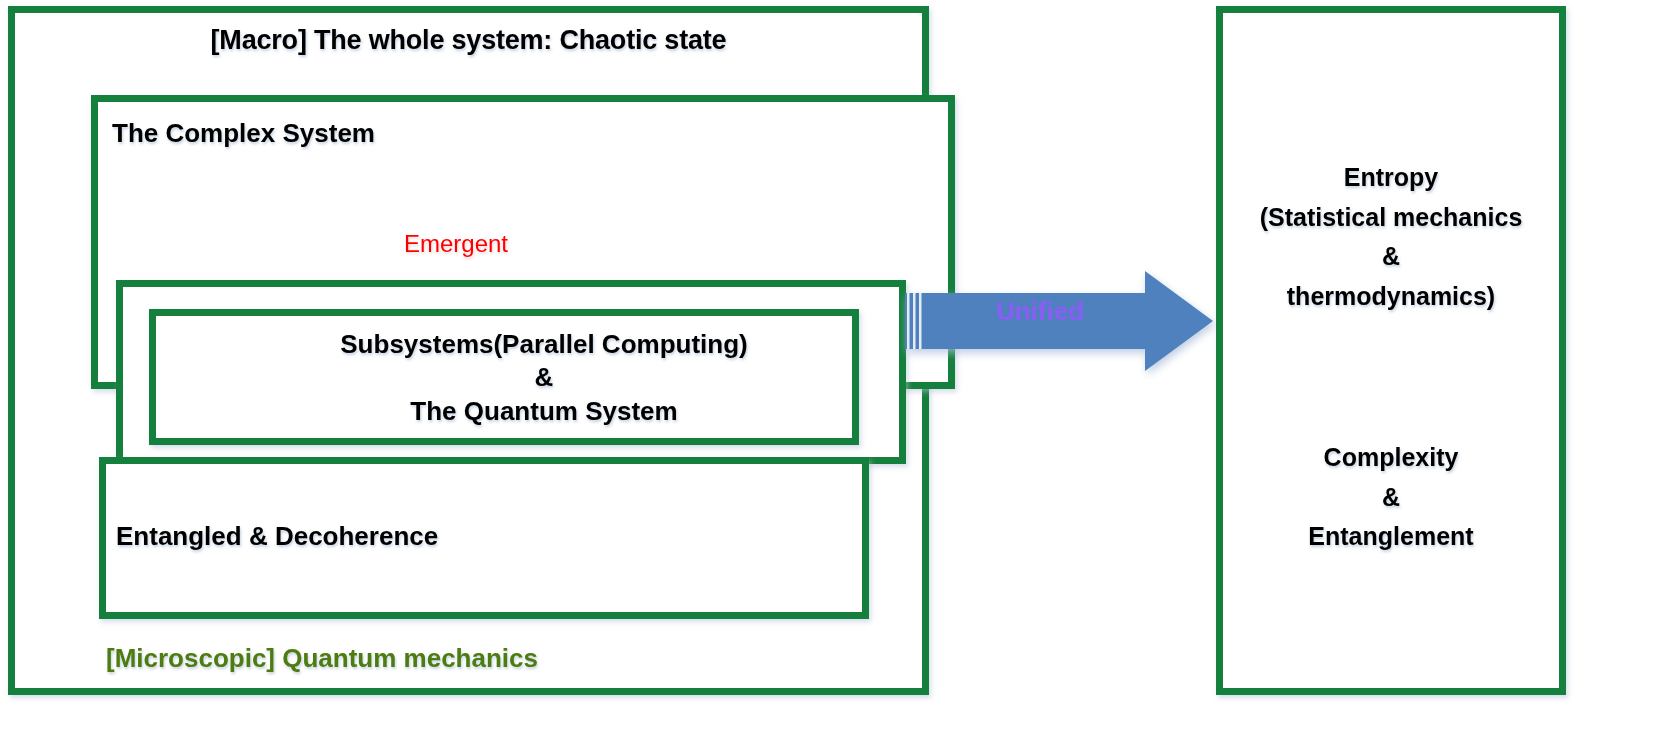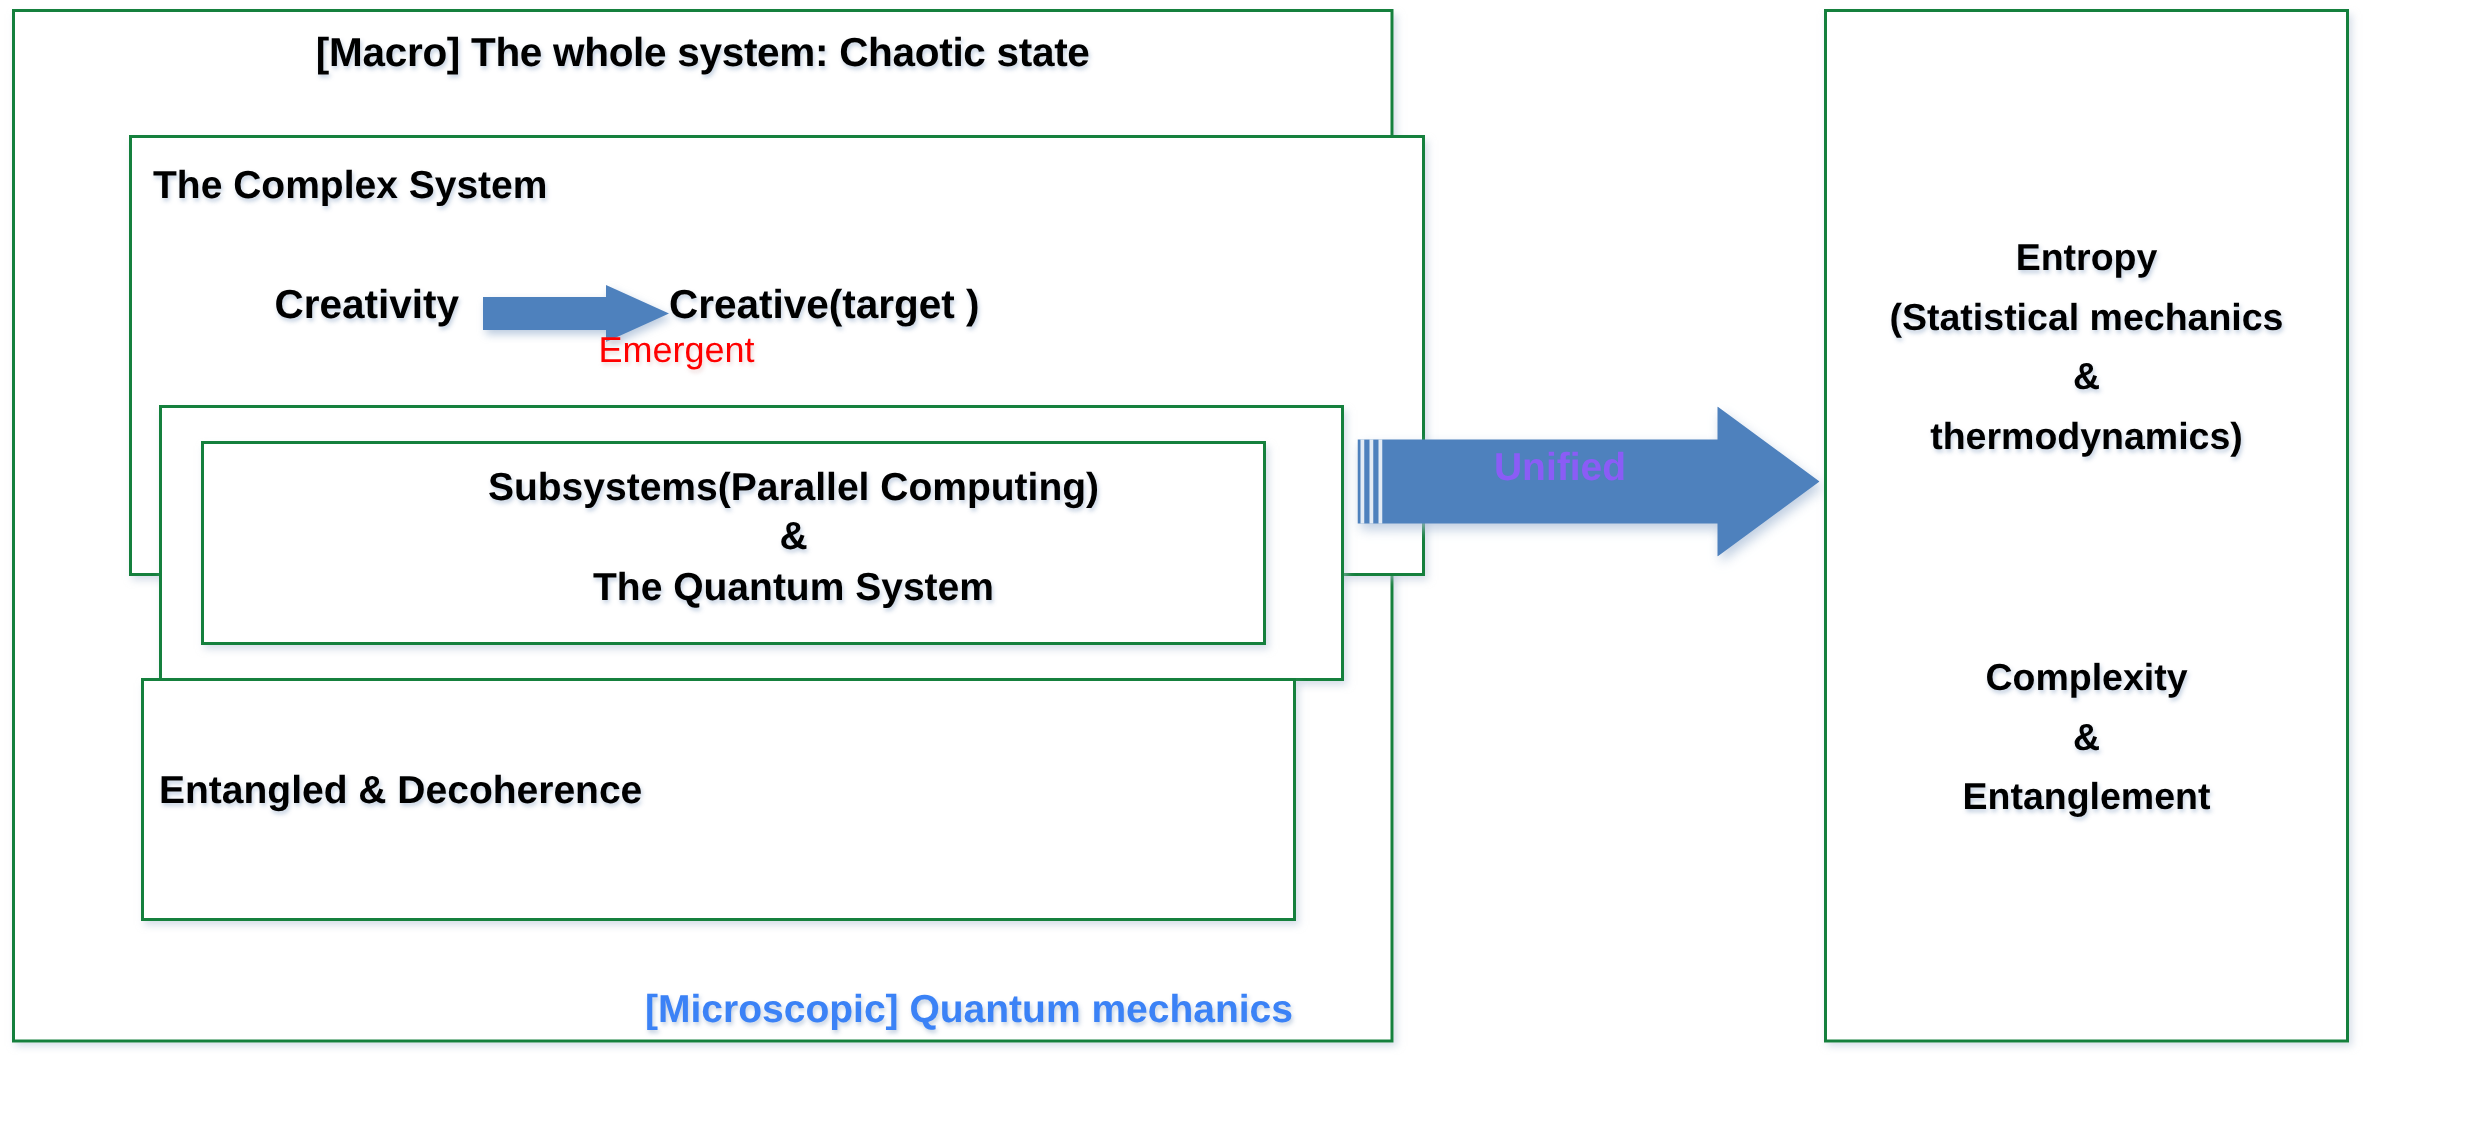--- a/index.html
+++ b/index.html
@@ -16,21 +16,21 @@
     width: 1654px;
     height: 747px;
     background: #ffffff;
     overflow: hidden;
   }
 
   
   .frame {
     position: absolute;
     background: #ffffff;
-    border: 2px solid #15803d;
+    border: 7px solid #15803d;
     box-sizing: border-box;
     box-shadow: 2px 3px 5px rgba(180,195,215,0.55);
   }
 
   
   #macro-box {
     left: 8px;
     top: 6px;
     width: 921px;
     height: 689px;
@@ -155,26 +155,25 @@
     font-size: 26px;
     font-weight: bold;
     color: #000000;
     text-shadow: 1px 2px 3px rgba(185,200,220,0.85);
   }
   #microscopic-label {
     position: absolute;
     left: 0;
     top: 179px;
     width: 100%;
-    text-align: right;
-    font-size: 26px;
-    font-weight: bold;
-    color: #3b82f6;
-    text-shadow: 1px 2px 3px rgba(185,200,220,0.85);
-    margin-top: 24px;
+    text-align: left;
+    font-size: 26px;
+    font-weight: bold;
+    color: #4d7c0f;
+    text-shadow: 1px 2px 3px rgba(185,200,220,0.85);
   }
 
   
   #unified-arrow {
     position: absolute;
     left: 905px;
     top: 271px;
     width: 308px;
     height: 100px;
     filter: drop-shadow(2px 4px 4px rgba(170,190,215,0.75));
@@ -219,30 +218,20 @@
 <div id="canvas">
 
   <div class="frame" id="macro-box">
 
     <div id="macro-title">[Macro] The whole system: Chaotic state</div>
 
     <div class="frame" id="complex-box">
 
       <div id="complex-title">The Complex System</div>
 
-      <div id="creativity-row">
-
-        <div id="creativity-label">Creativity</div>
-
-        <svg id="emergent-arrow" viewBox="0 0 124 38" preserveAspectRatio="none">
-          <polygon points="0,8 82,8 82,0 124,19 82,38 82,30 0,30" fill="#4e81bd"></polygon>
-        </svg>
-
-        <div id="creative-target-label">Creative(target )</div>
-      </div>
 
       <div id="emergent-label">
         <span>Emergent</span>
       </div>
 
       <div class="frame" id="subsystem-outer">
         <div class="frame" id="subsystem-inner">
           <div id="subsystem-text">
             <div>Subsystems(Parallel Computing)</div>
             <div>&amp;</div>

